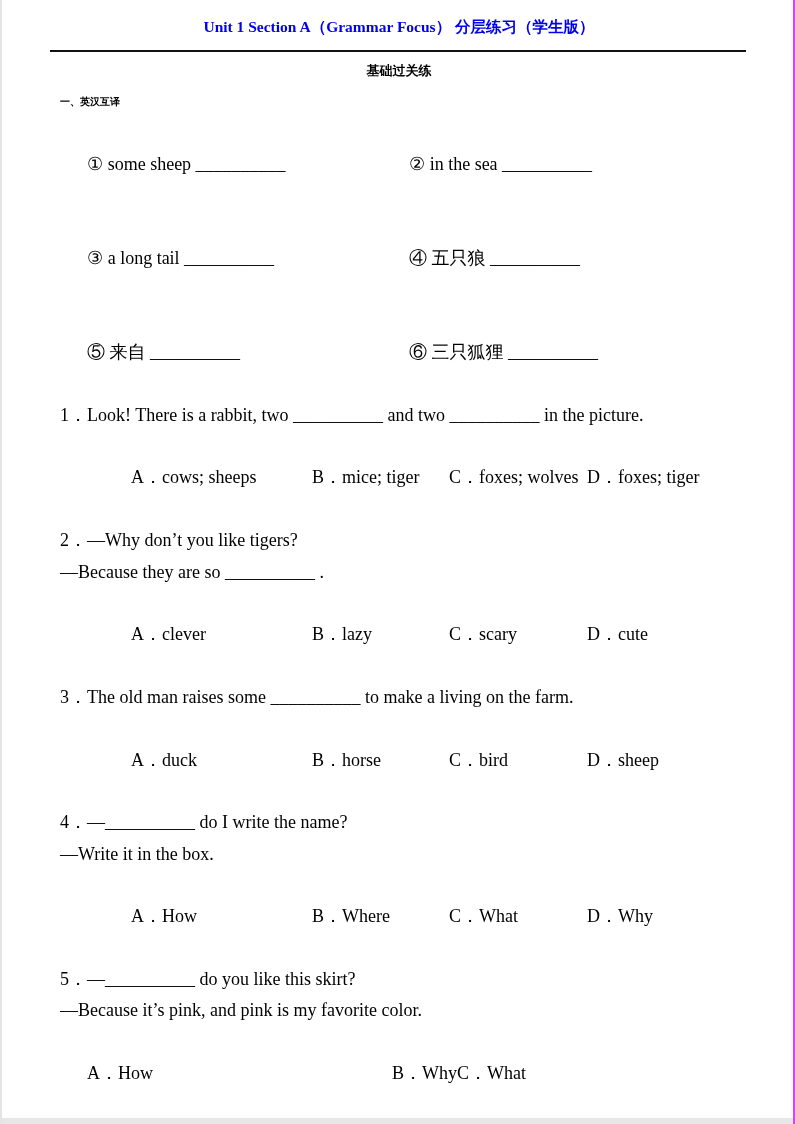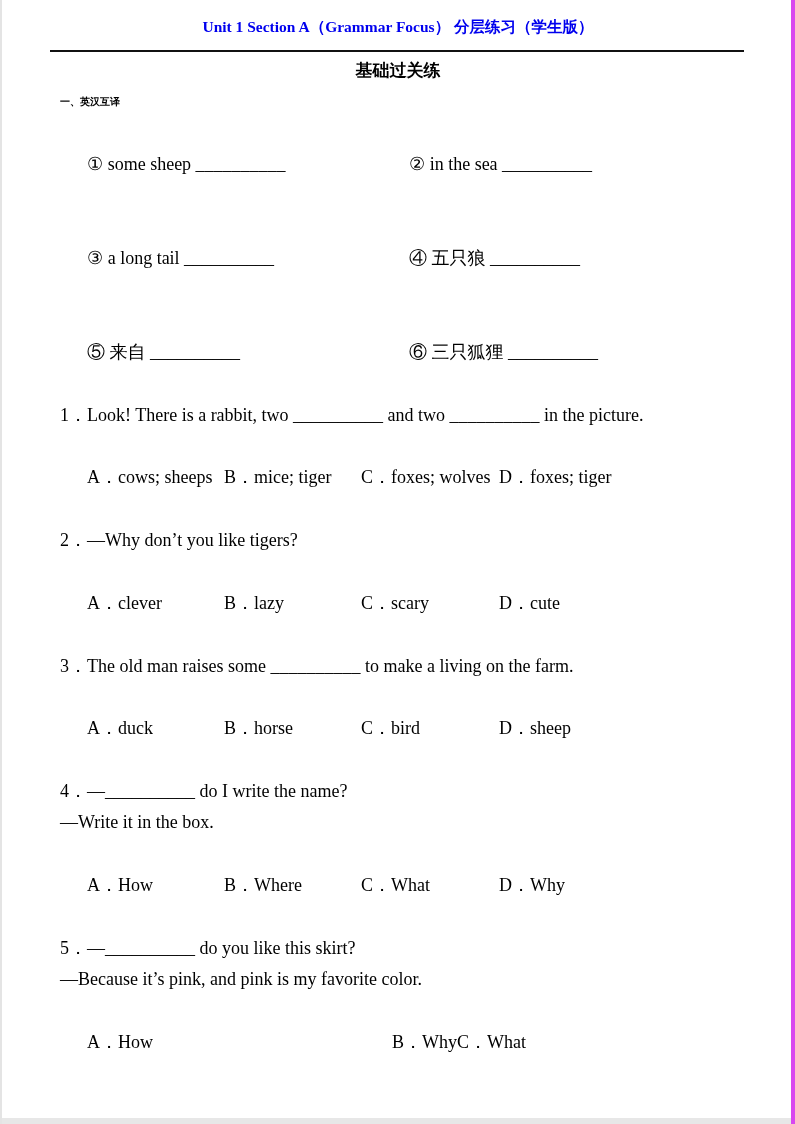--- a/index.html
+++ b/index.html
@@ -2,21 +2,21 @@
 <html><head>
 <meta charset="utf-8">
 <style>
   html,body { margin:0; padding:0; background:#fff; }
   .page {
     position:relative;
     width:795px; height:1124px;
     margin:0 auto;
     background:#ffffff;
     border-left:2px solid #e4e4e4;
-    border-right:4px solid #d946ef;
+    border-right:2px solid #d946ef;
     box-sizing:border-box;
     font-family:"Liberation Serif","DejaVu Serif",serif;
     color:#000;
     overflow:hidden;
   }
   .content { padding:14px 55px 0 58px; }
   .title {
     text-align:center;
     font-weight:bold;
     font-size:15.5px;
@@ -25,32 +25,32 @@
     white-space:pre;
   }
   .rule {
     border-top:2px solid #111;
     margin:10px -8px 3px -10px;
     height:0;
   }
   .center-head {
     text-align:center;
     font-weight:bold;
-    font-size:17px;
+    font-size:13px;
     line-height:31.35px;
     white-space:pre;
   }
   .line {
     font-size:18px;
     line-height:31.35px;
     white-space:pre;
   }
   .head { font-weight:bold; font-size:10px; }
   .col-left { display:inline-block; width:322px; }
-  .c137 { display:inline-block; width:137px; }
+  .c137 { display:inline-block; width:137px;margin-left:44px; }
   .c138 { display:inline-block; width:138px; }
   .c187 { display:inline-block; width:187px; }
   .c183 { display:inline-block; width:183px;text-align:right; }
   .bottom-strip {
     position:absolute;
     left:0; right:0; bottom:0;
     height:6px;
     background:#e7e7e7;
   }
 </style>
@@ -76,20 +76,21 @@
       <span class="col-left">⑤ 来自 __________</span><span>⑥ 三只狐狸 __________</span>
     </div>
 
 
     <div class="line">1．Look! There is a rabbit, two __________ and two __________ in the picture.</div>
     <div class="line">
       <span class="c137">A．cows; sheeps</span><span class="c137">B．mice; tiger</span><span class="c138">C．foxes; wolves</span><span>D．foxes; tiger</span>
     </div>
 
     <div class="line">2．—Why don’t you like tigers?</div>
+    <div class="line">—Because they are so __________ .</div>
     <div class="line">
       <span class="c137">A．clever</span><span class="c137">B．lazy</span><span class="c138">C．scary</span><span>D．cute</span>
     </div>
 
     <div class="line">3．The old man raises some __________ to make a living on the farm.</div>
     <div class="line">
       <span class="c137">A．duck</span><span class="c137">B．horse</span><span class="c138">C．bird</span><span>D．sheep</span>
     </div>
 
     <div class="line">4．—__________ do I write the name?</div>

